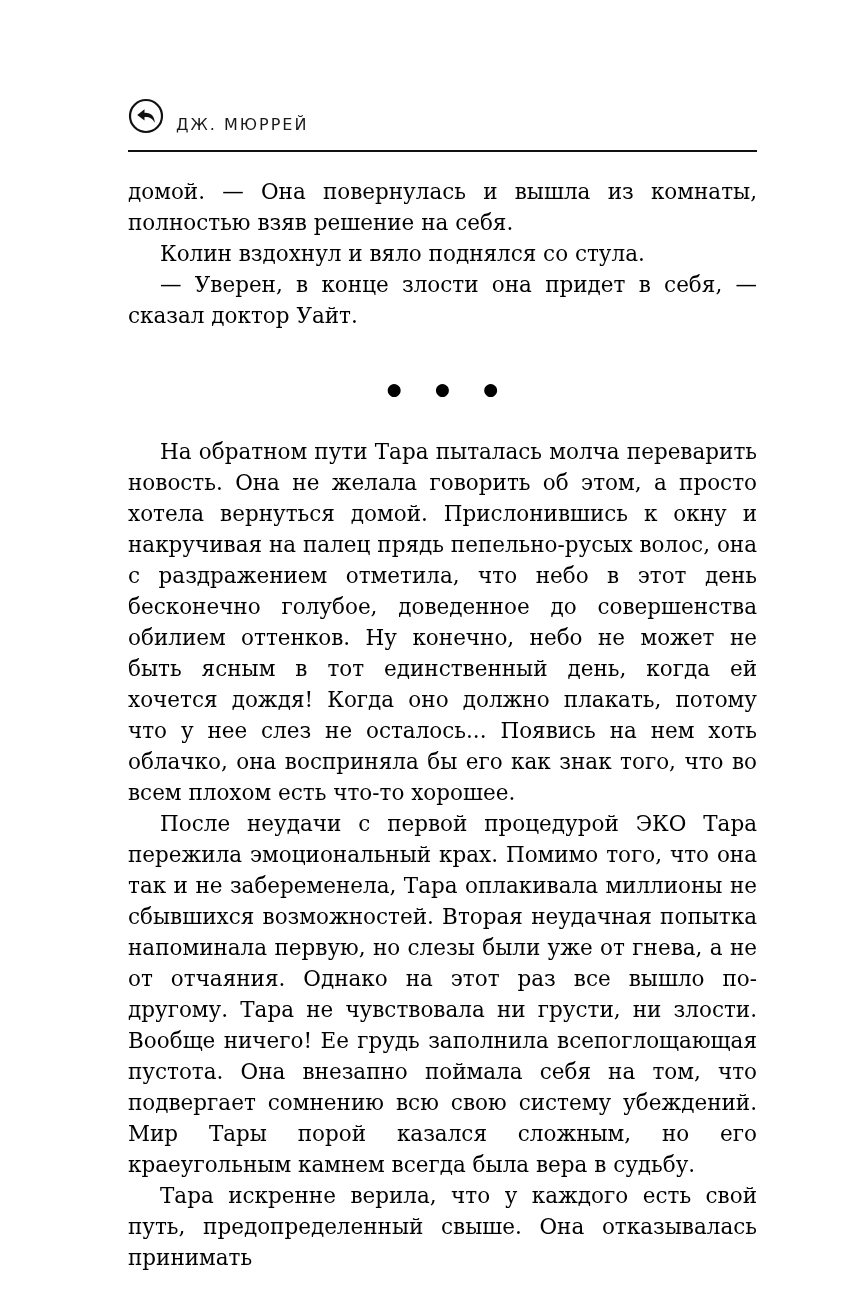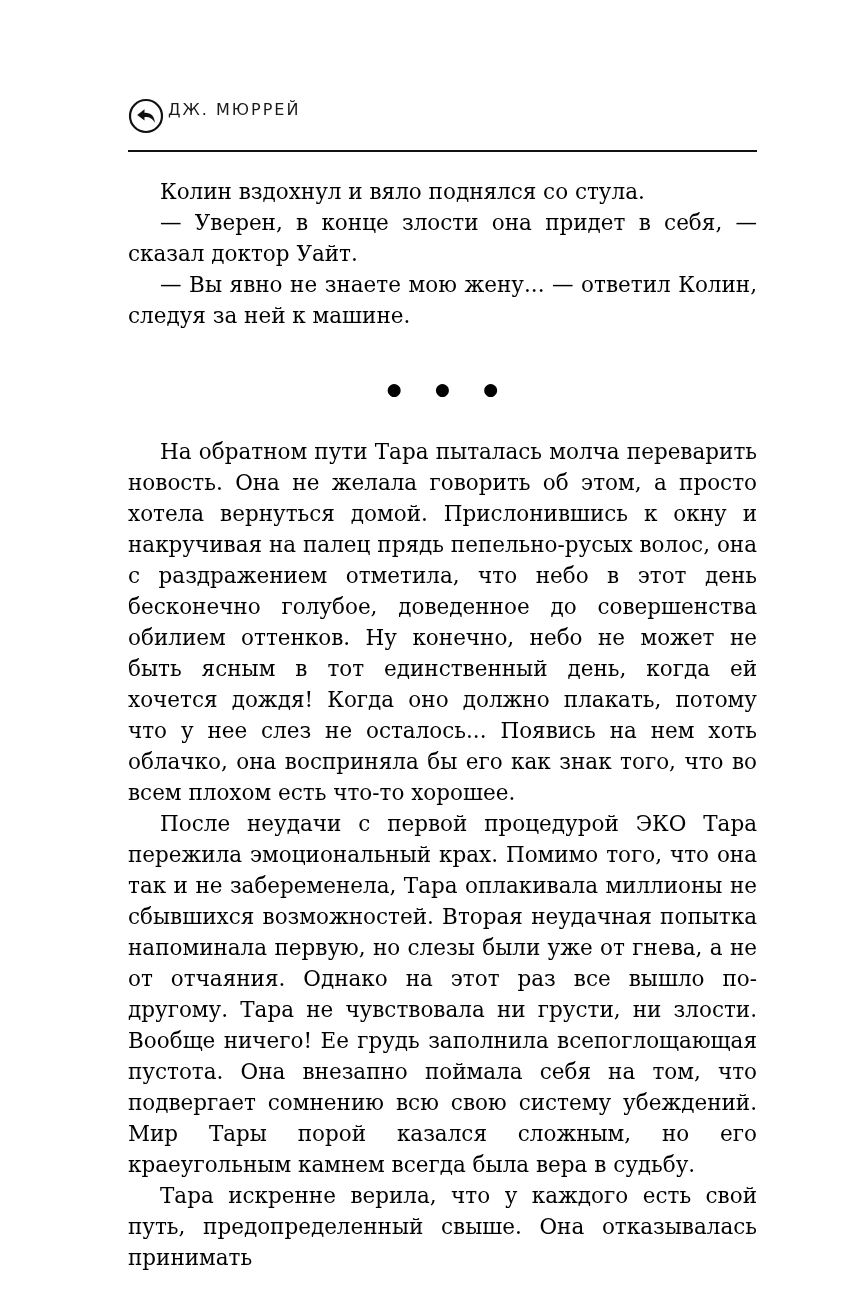--- a/index.html
+++ b/index.html
@@ -13,22 +13,22 @@
     overflow: hidden;
   }
   .page {
     width: 844px;
     height: 1311px;
     background: #ffffff;
     padding: 98px 87px 60px 128px;
   }
   .reader-header {
     display: flex;
-    align-items: flex-start;
-    gap: 4px;
+    align-items: flex-end;
+    gap: 12px;
     height: 36px;
   }
   .icon-circle {
     width: 36px;
     height: 36px;
     display: inline-flex;
     align-items: center;
     justify-content: center;
     cursor: pointer;
     flex: 0 0 auto;
@@ -85,23 +85,23 @@
                  C21.6 18.7 24.8 20.6 26.8 24.8
                  C26.6 18.1 22.6 14.5 16.5 14.9 Z" fill="#111111"></path>
       </svg>
     </span>
     <span class="header-title">ДЖ. МЮРРЕЙ</span>
   </header>
 
   <div class="header-rule"></div>
 
   <main class="body-text">
+    <p class="no-indent">домой. — Она повернулась и вышла из комнаты, полностью взяв решение на себя.</p>
     <p>Колин вздохнул и вяло поднялся со стула.</p>
     <p>— Уверен, в конце злости она придет в себя, — сказал доктор Уайт.</p>
-    <p>— Вы явно не знаете мою жену... — ответил Колин, следуя за ней к машине.</p>
 
     <div class="scene-break">● ● ●</div>
 
     <p>На обратном пути Тара пыталась молча переварить новость. Она не желала говорить об этом, а просто хотела вернуться домой. Прислонившись к окну и накручивая на палец прядь пепельно-русых волос, она с раздражением отметила, что небо в этот день бесконечно голубое, доведенное до совершенства обилием оттенков. Ну конечно, небо не может не быть ясным в тот единственный день, когда ей хочется дождя! Когда оно должно плакать, потому что у нее слез не осталось... Появись на нем хоть облачко, она восприняла бы его как знак того, что во всем плохом есть что-то хорошее.</p>
     <p>После неудачи с первой процедурой ЭКО Тара пережила эмоциональный крах. Помимо того, что она так и не забеременела, Тара оплакивала миллионы не сбывшихся возможностей. Вторая неудачная попытка напоминала первую, но слезы были уже от гнева, а не от отчаяния. Однако на этот раз все вышло по-другому. Тара не чувствовала ни грусти, ни злости. Вообще ничего! Ее грудь заполнила всепоглощающая пустота. Она внезапно поймала себя на том, что подвергает сомнению всю свою систему убеждений. Мир Тары порой казался сложным, но его краеугольным камнем всегда была вера в судьбу.</p>
     <p>Тара искренне верила, что у каждого есть свой путь, предопределенный свыше. Она отказывалась принимать</p>
   </main>
 
 </div>
 

